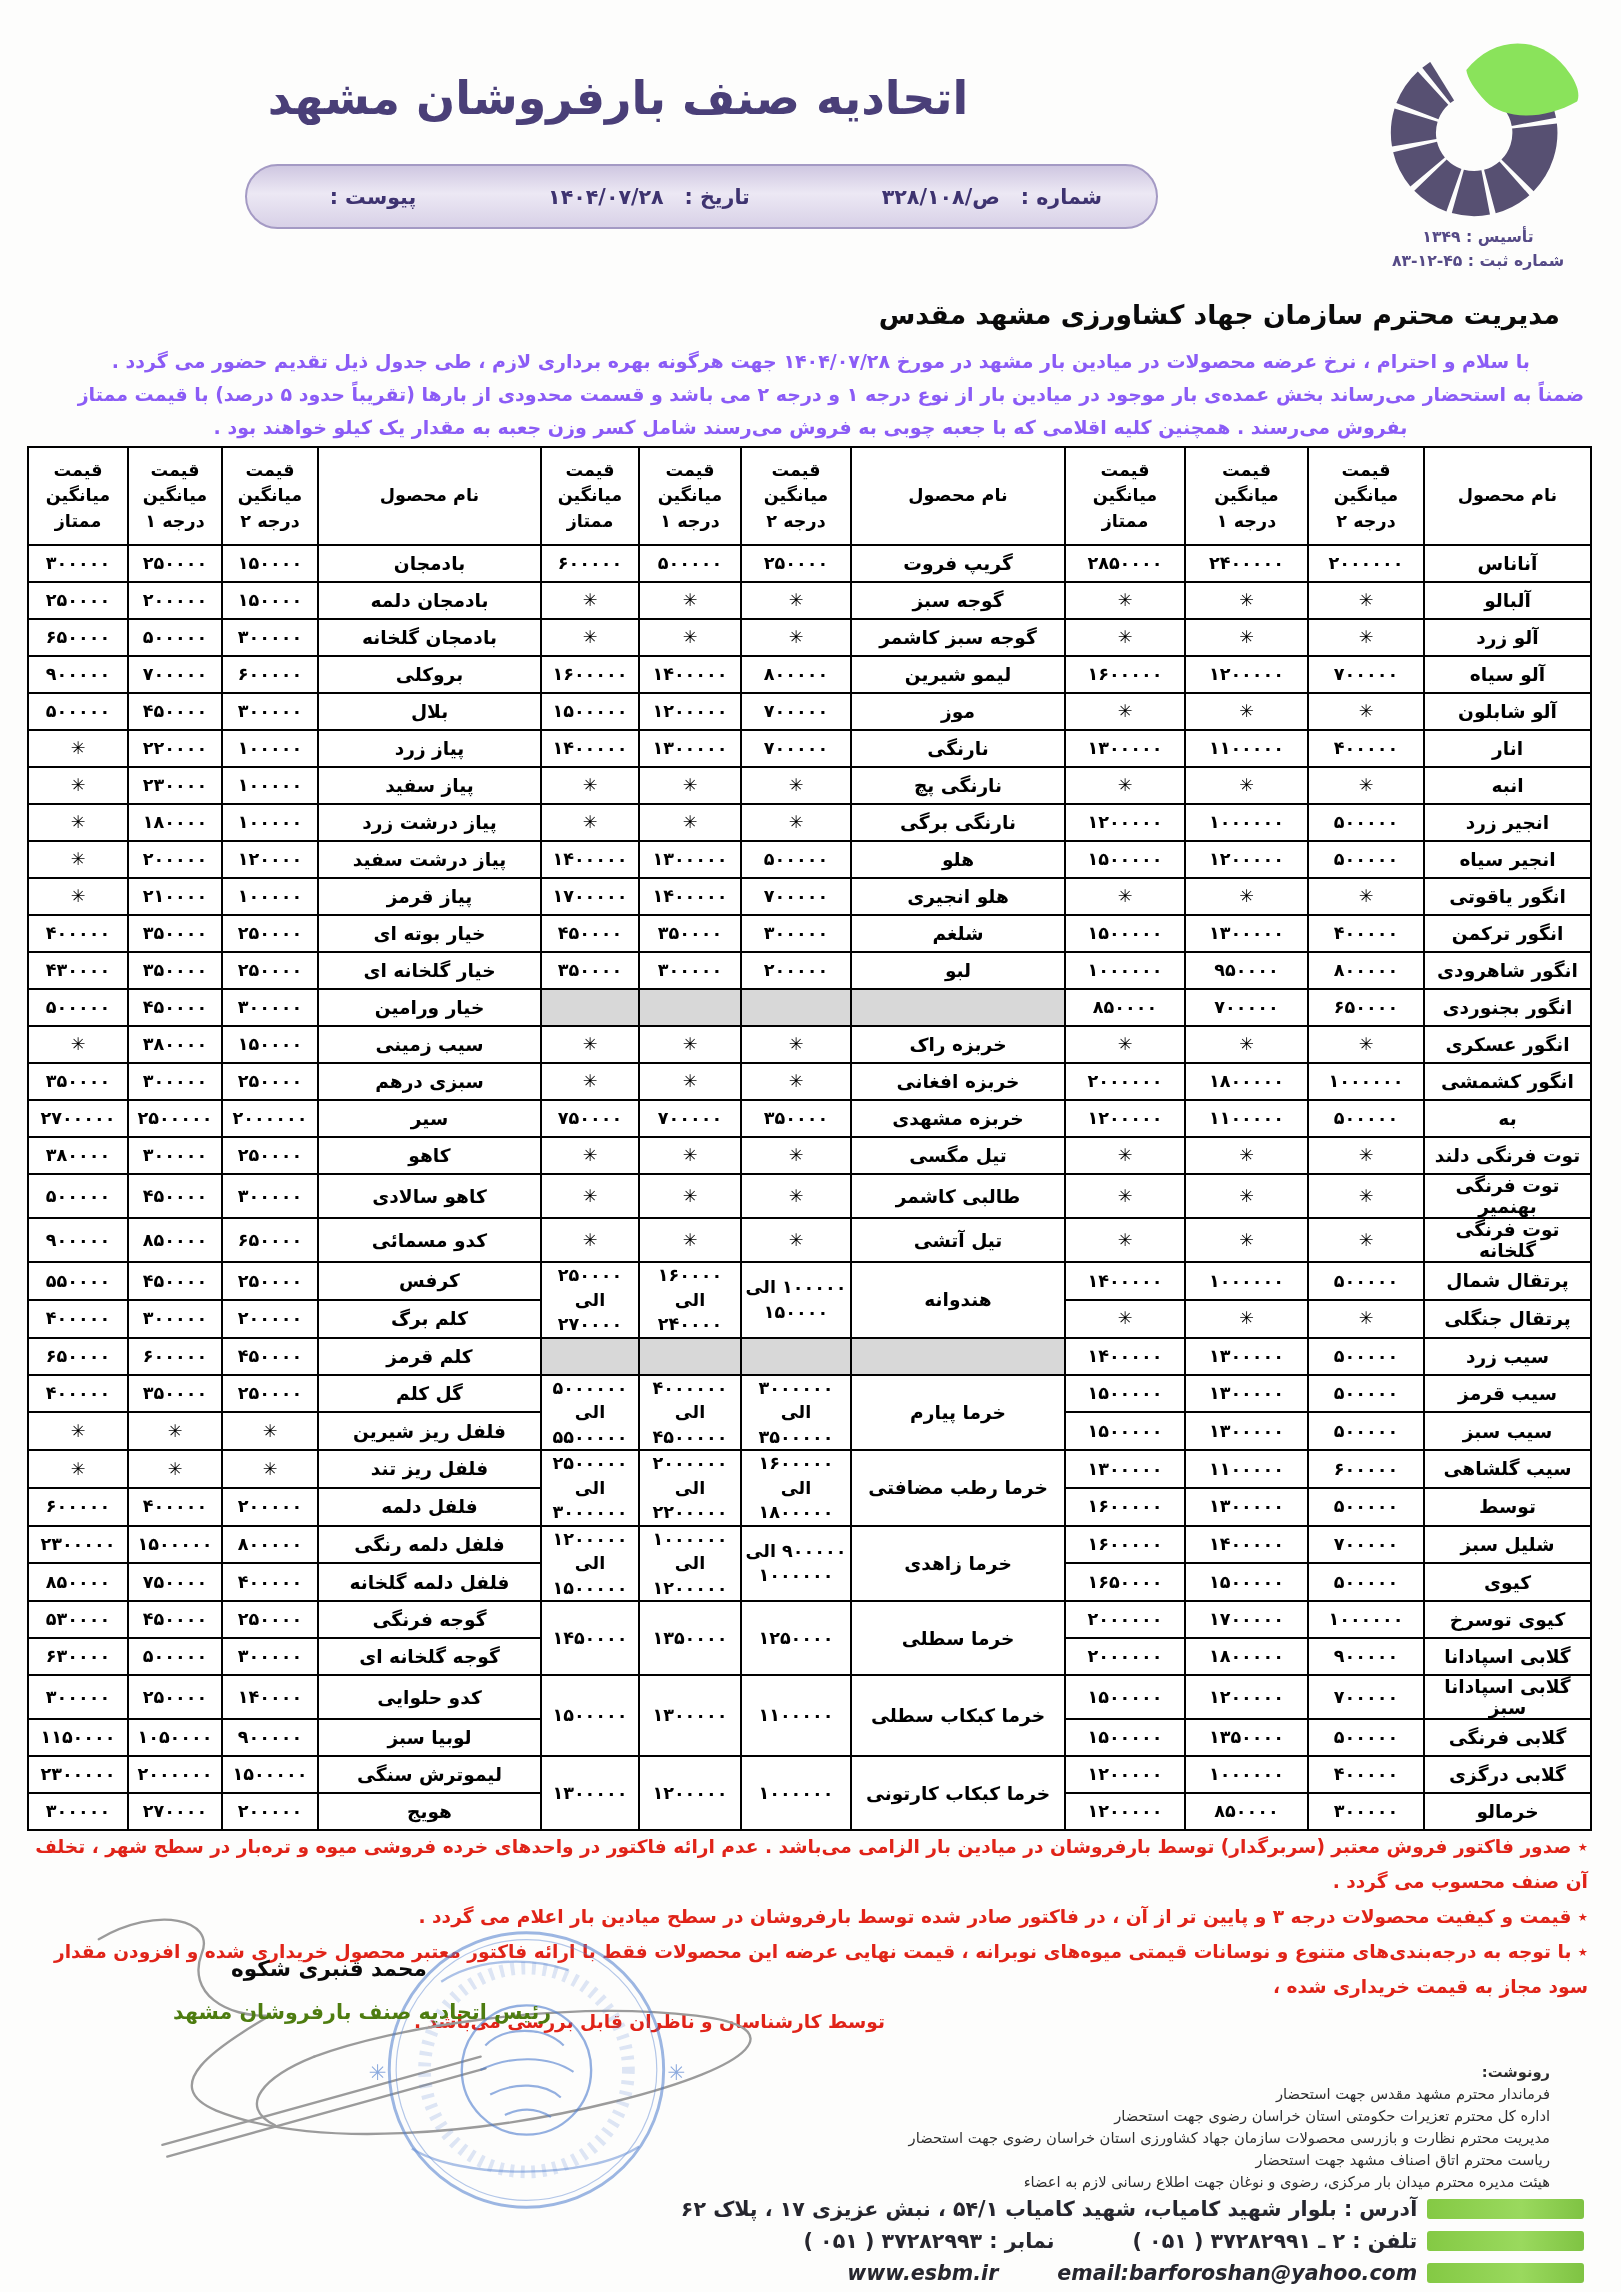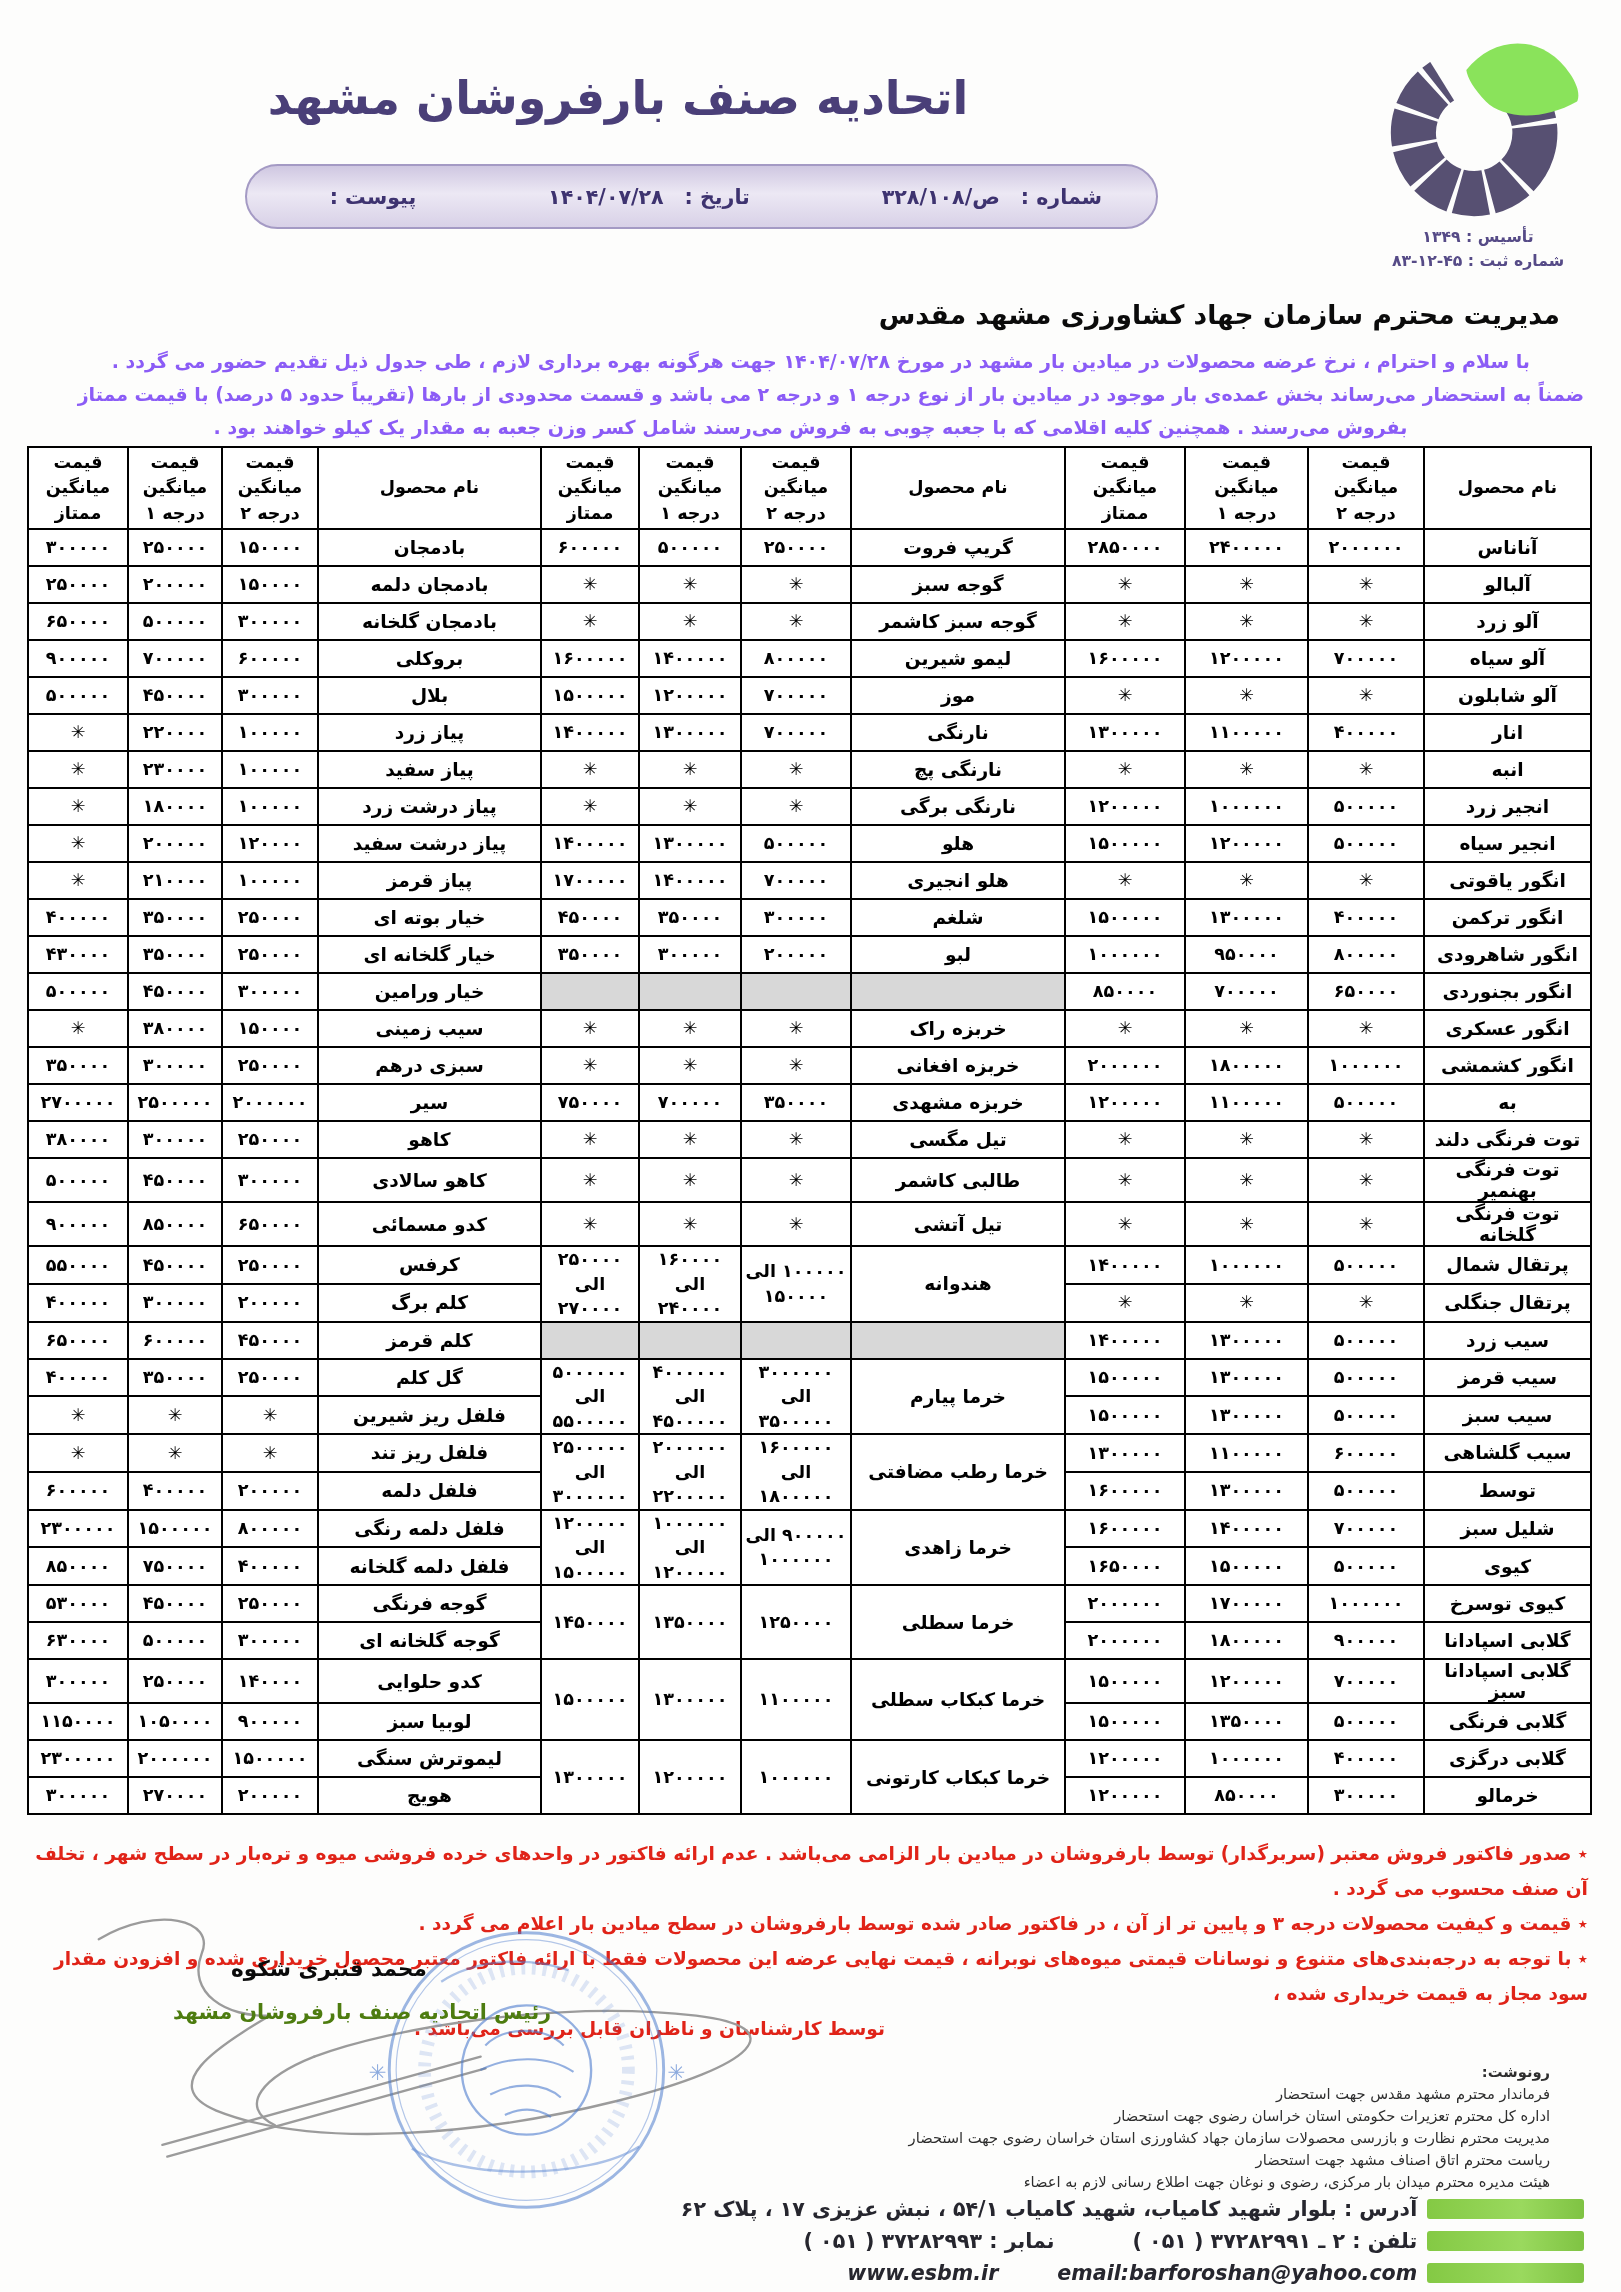--- a/index.html
+++ b/index.html
@@ -26,31 +26,31 @@
   #intro{position:absolute;top:345px;right:37px;left:37px;font-size:19px;font-weight:600;
     color:#8b5cf6;line-height:33px;text-align:justify;}
   #intro .l1{padding-right:54px;text-align:right;}
   #intro .l3{text-align:center;}
 
   
   #price-table{position:absolute;top:446px;right:29px;border-collapse:collapse;table-layout:fixed;
     width:1562px;background:#fff;border:2.9px solid #000;}
   #price-table th,#price-table td{border:2px solid #000;text-align:center;vertical-align:middle;
     padding:0 2px;color:#000;overflow:hidden;}
-  #price-table thead th{height:82px;font-size:17.6px;font-weight:bold;white-space:pre-line;line-height:25.5px;
+  #price-table thead th{height:98px;font-size:17.6px;font-weight:bold;white-space:pre-line;line-height:25.5px;
     border-bottom:2.9px solid #000;}
   #price-table td{height:37px;font-size:17.6px;font-weight:bold;}
   #price-table td.name{font-size:18.6px;}
   #price-table td.num{font-size:17.6px;line-height:24.5px;}
   #price-table .gsep{border-left:2.9px solid #000;}
   #price-table td.gray{background:#d8d8d8;}
 
   
   #notes{position:absolute;top:1829px;right:33px;left:33px;color:#e02318;font-size:18.6px;
-    font-weight:bold;line-height:35px;text-align:right;margin-top:7px;}
+    font-weight:bold;line-height:35px;text-align:right;}
   #notes .n4{padding-left:0;margin-left:24.5%;text-align:left;}
 
   
   #sig-name{position:absolute;top:1956px;left:221px;width:216px;text-align:center;
     font-size:21.6px;font-weight:bold;color:#0a0a0a;}
   #sig-title{position:absolute;top:2000px;left:110px;width:441px;
     font-size:20.6px;font-weight:bold;color:#4d7c0f;}
   #signature-svg{position:absolute;top:1900px;left:69px;width:794px;height:284px;}
   #stamp-svg{position:absolute;top:1923px;left:294px;width:461px;height:294px;opacity:.85;}
 

